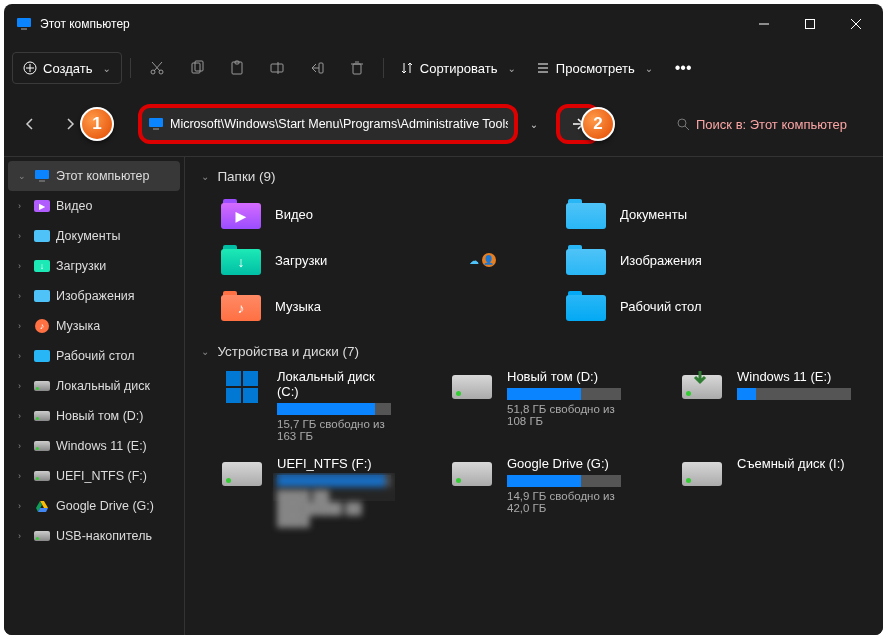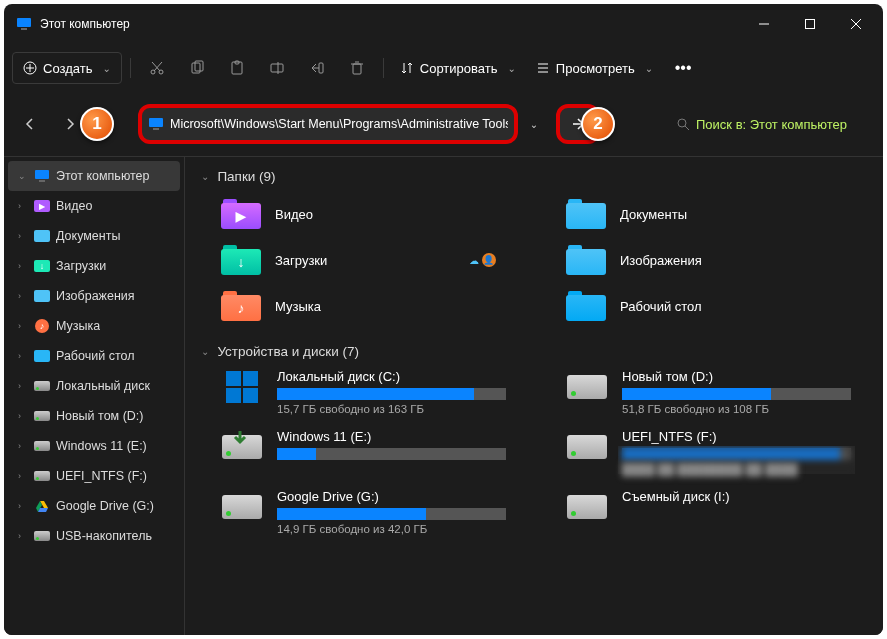--- a/index.html
+++ b/index.html
@@ -25,21 +25,21 @@
 
 
 .addr-row { height: 64px; display:flex; align-items:center; padding: 0 10px; gap:8px; position:relative; }
 .nav-btn { width:32px; height:32px; display:flex; align-items:center; justify-content:center; color:#ccc; }
 .nav-btn svg { width:14px; height:14px; }
 .addr-box { flex:0 0 380px; height:40px; border:4px solid #dd0000; border-radius:12px; display:flex; align-items:center; background:#2b2b2b; padding:0 6px; gap:6px; }
 .addr-input { flex:1; background:transparent; border:none; color:#fff; font-size:12.5px; outline:none; }
 .addr-chev { width:16px; text-align:center; color:#ccc; font-size:10px; }
 .go-box { width:44px; height:40px; border:4px solid #dd0000; border-radius:12px; background:#2b2b2b; display:flex; align-items:center; justify-content:center; margin-left:6px;}
 .go-box svg { width:16px; height:16px; stroke:#fff; }
-.search-box { flex:1; height:32px; margin-left:60px; display:flex; align-items:center; color:#bef264; font-size:13px; gap:6px; padding:0 8px;}
+.search-box { flex:1; height:32px; margin-left:60px; display:flex; align-items:center; color:#fca5a5; font-size:13px; gap:6px; padding:0 8px;}
 .search-box svg { width:14px; height:14px; }
 
 .callout { position:absolute; width:34px; height:34px; border-radius:50%; background: radial-gradient(circle at 35% 35%, #ff9a4a, #e24a00); border:2px solid #fff; display:flex; align-items:center; justify-content:center; color:#fff; font-weight:bold; font-size:17px; box-shadow:0 2px 4px rgba(0,0,0,0.5); }
 .c1 { left:76px; top:15px; }
 .c2 { left:577px; top:15px; }
 
 
 .body { flex:1; display:flex; overflow:hidden; border-top:1px solid #333;}
 .sidebar { width:180px; background:#1c1c1c; overflow-y:auto; padding:4px 0; }
 .side-item { height:30px; display:flex; align-items:center; padding:0 6px 0 14px; color:#ddd; font-size:12.5px; gap:6px; white-space:nowrap; }
@@ -49,21 +49,21 @@
 .side-item .lbl { overflow:hidden; text-overflow:ellipsis; }
 
 .main { flex:1; background:#1c1c1c; overflow-y:auto; padding: 8px 12px 8px 16px; color:#fff; border-left:1px solid #333;}
 .section-head { display:flex; align-items:center; gap:8px; font-size:13.5px; color:#ddd; margin:4px 0 10px 0;}
 .section-head .exp { font-size:10px; color:#888;}
 .folder-grid { display:grid; grid-template-columns: 1fr 1fr; gap:6px 40px; margin-bottom:18px; margin-left:20px;}
 .folder-item { display:flex; align-items:center; gap:14px; height:40px;}
 .folder-icon { width:40px; height:32px; border-radius:4px; display:flex; align-items:center; justify-content:center; position:relative;}
 .folder-item .lbl { font-size:13px; color:#fff; }
 
-.drives-grid { display:grid; grid-template-columns: 1fr 1fr; gap:14px 40px; margin-left:20px;}
+.drives-grid { display:grid; grid-template-columns: 1fr 1fr 1fr; gap:14px 40px; margin-left:20px;}
 .drive-item { display:flex; align-items:flex-start; gap:14px;}
 .drive-icon { width:42px; height:36px; flex-shrink:0; display:flex; align-items:center; justify-content:center;}
 .drive-info { flex:1; padding-right:20px;}
 .drive-name { font-size:13px; color:#fff; margin-bottom:4px;}
 .drive-bar { height:12px; background:#555; margin-bottom:3px; position:relative;}
 .drive-bar-fill { height:100%; background:#0a84ff; }
 .drive-bar.blur::after { content:""; position:absolute; inset:-2px -4px -14px -4px; backdrop-filter: blur(3px); background: rgba(60,60,60,0.3);}
 .drive-free { font-size:11.5px; color:#aaa; }
 
 

